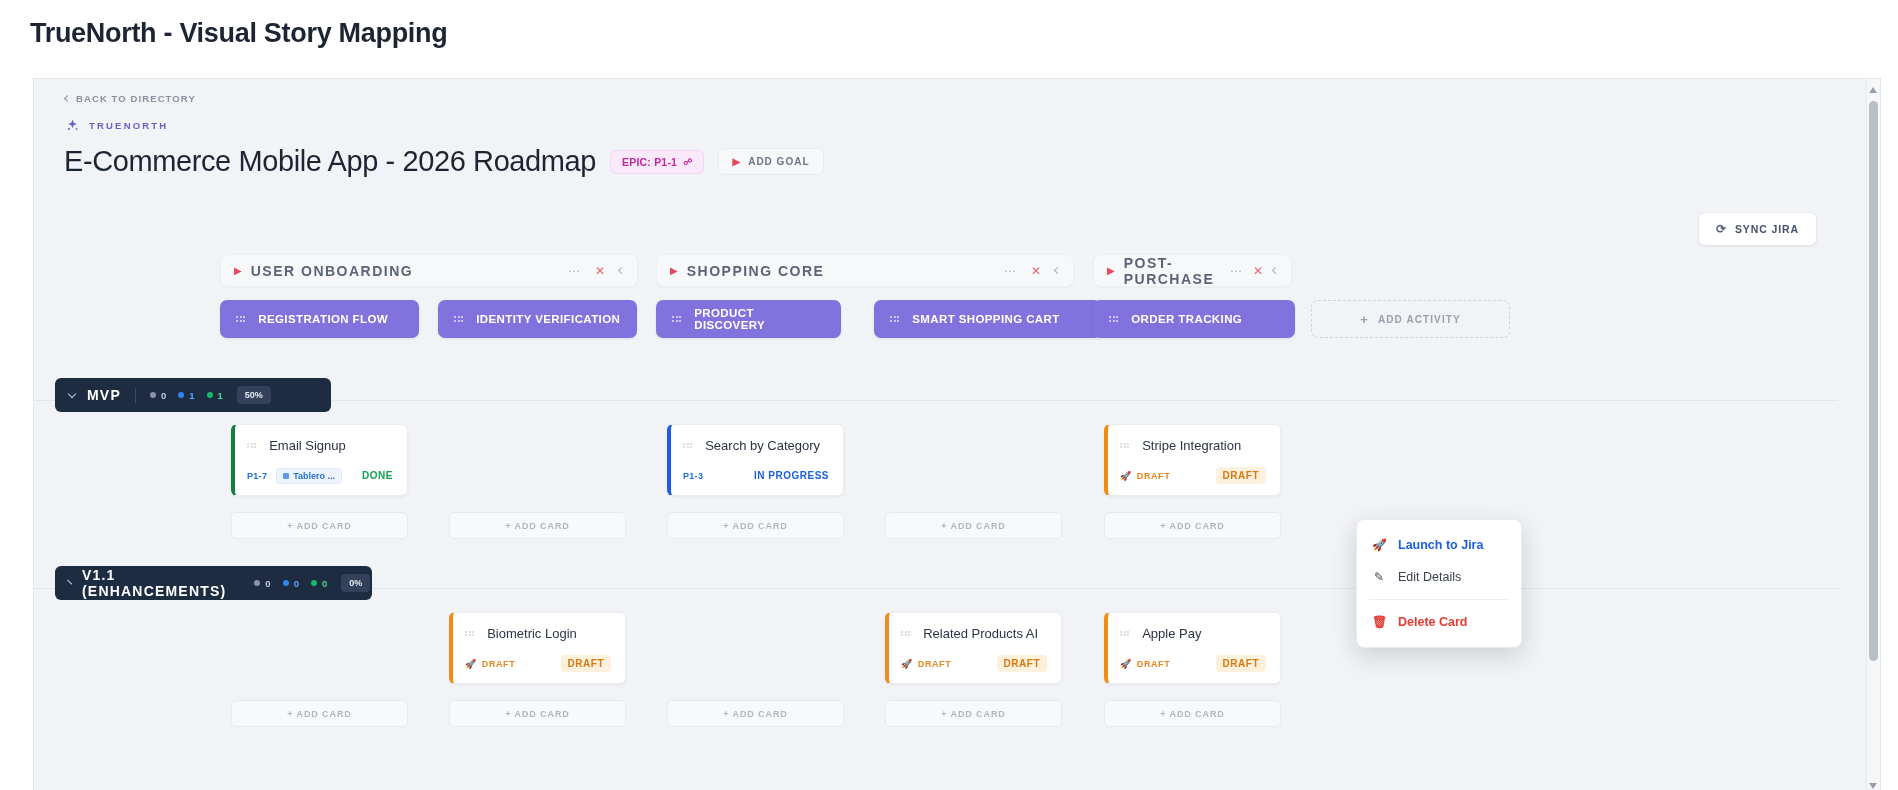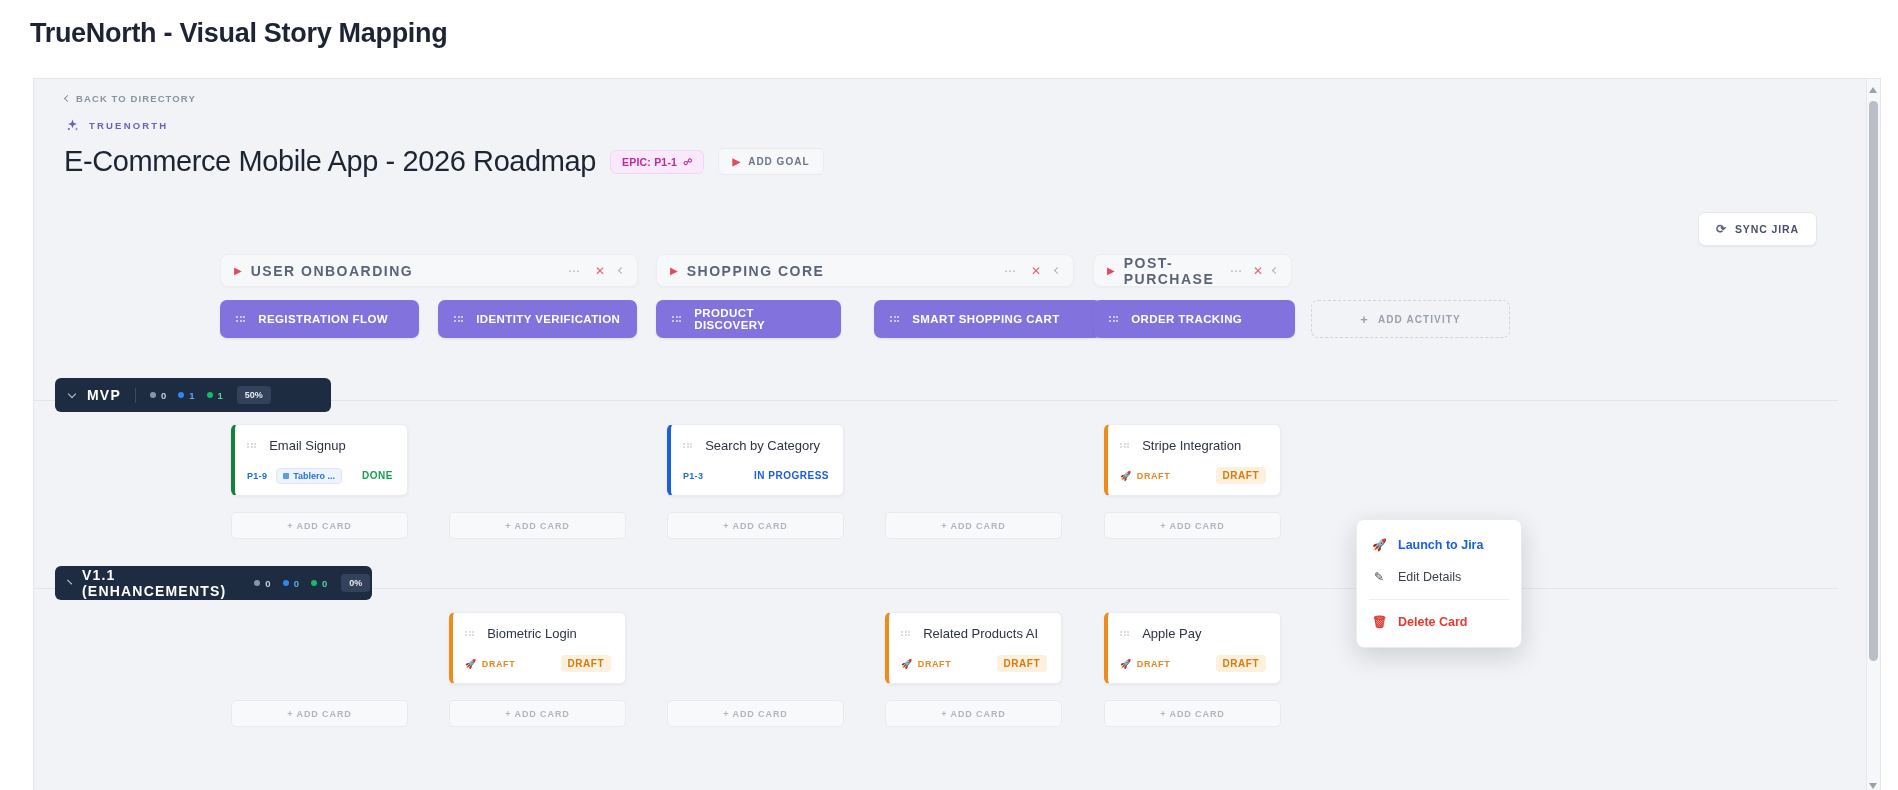--- a/index.html
+++ b/index.html
@@ -371,21 +371,21 @@
                 <i></i>
                 <i></i>
                 <i></i>
                 <i></i>
                 <i></i>
                 <i></i>
               </span>
             <span class="card-title">Email Signup</span>
           </div>
           <div class="card-bottom">
-            <span class="card-key">P1-9</span>
+            <span class="card-key">P1-7</span>
             <span class="chip">
               <i class="chip-ico"></i>
               <span>Tablero ...</span>
             </span>
             <span class="status done">DONE</span>
           </div>
         </div>
         <div class="add-card" style="left:0;top:88px;width:177px">
           <span>+ ADD CARD</span>
         </div>

